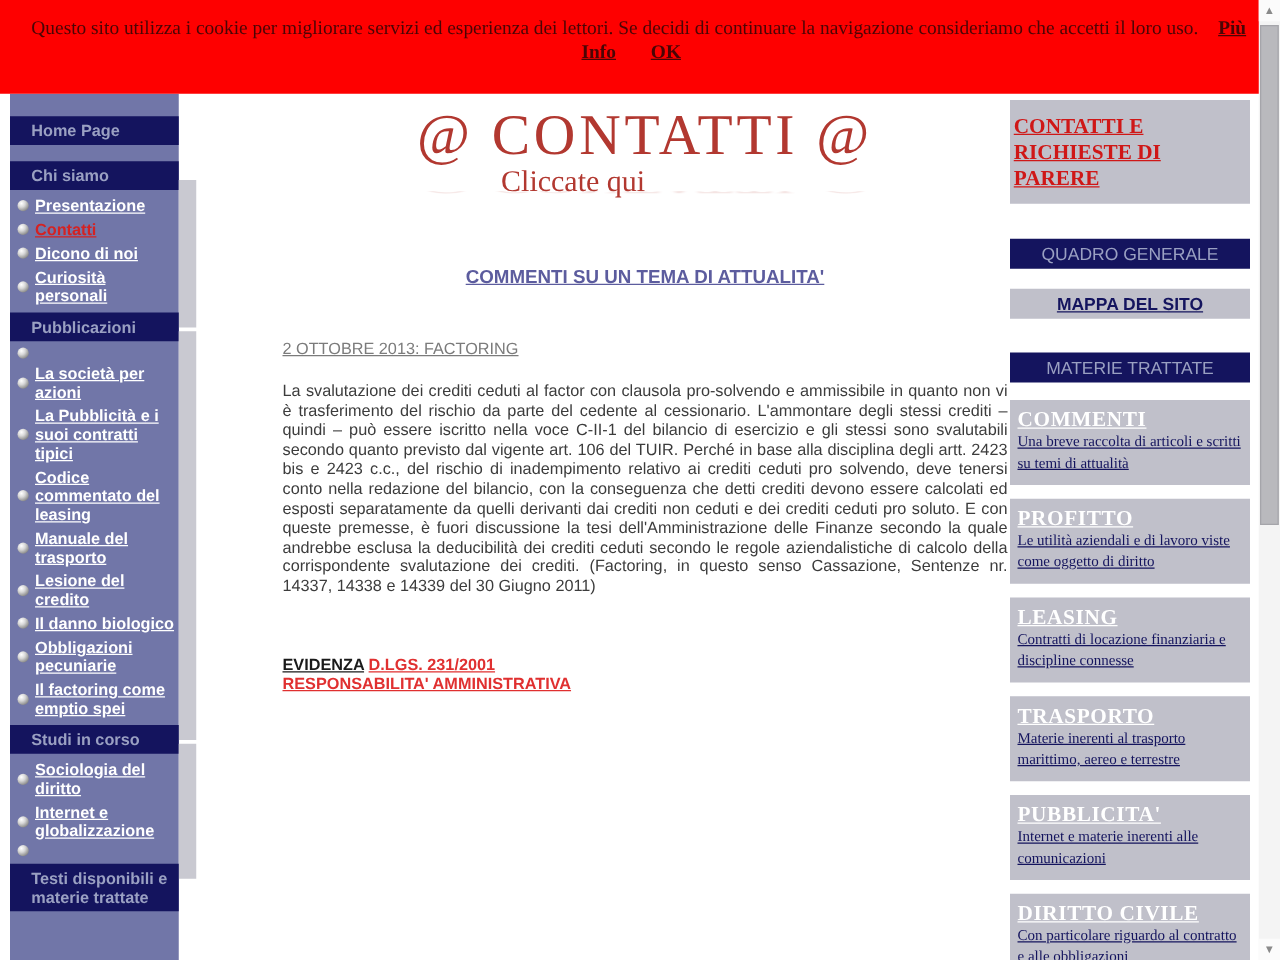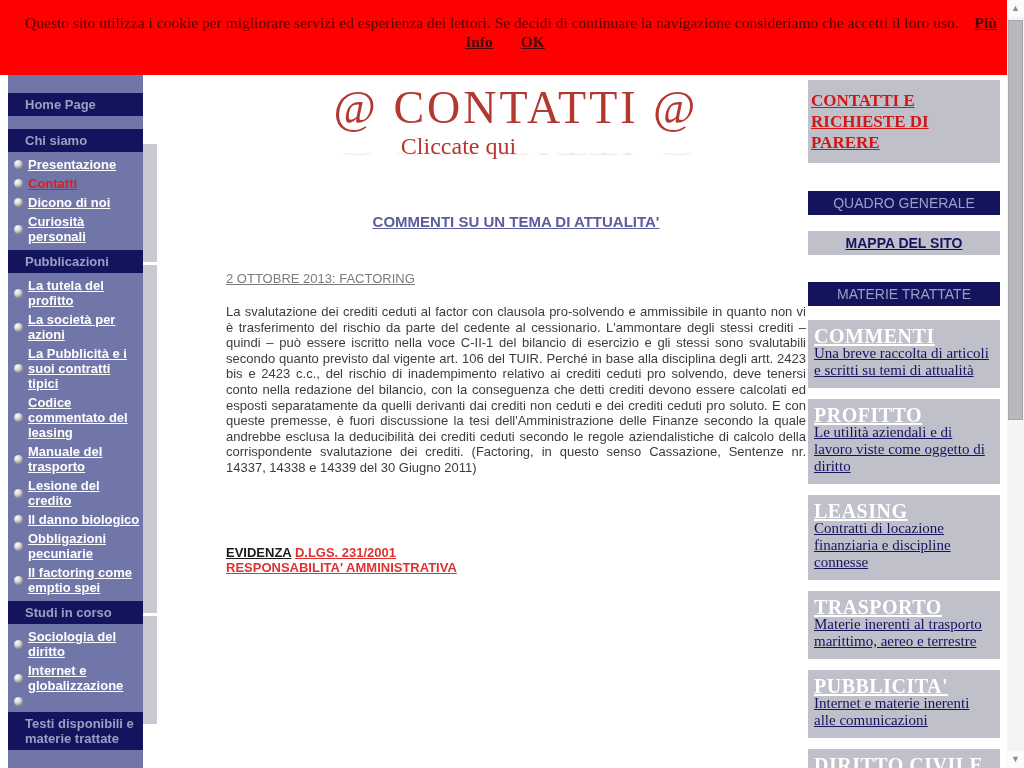--- a/index.html
+++ b/index.html
@@ -49,41 +49,41 @@
   .banner-sub{font-family:"Liberation Serif",serif;color:var(--brickred);font-size:24px;
     line-height:26px;margin-left:-115px;}
   .banner-reflect{font-family:"Liberation Serif",serif;color:var(--brickred);font-size:46px;
     letter-spacing:3px;white-space:nowrap;transform:scaleY(-0.35);transform-origin:top;
     opacity:0.14;filter:blur(1.5px);height:18px;overflow:hidden;}
   .section-link-row{text-align:center;margin-top:30px;}
   .section-link{color:var(--violet);font-size:15px;font-weight:bold;text-decoration:underline;cursor:pointer;}
   .article-title{display:inline-block;margin-top:40px;color:#7b7b7b;font-size:13px;
     text-decoration:underline;cursor:pointer;}
   .article-body{margin-top:17px;font-size:13px;line-height:15.6px;color:#3c3c3c;text-align:justify;}
-  .evidenza{margin-top:69px;font-size:13px;line-height:15px;font-weight:bold;}
+  .evidenza{margin-top:47px;font-size:13px;line-height:15px;font-weight:bold;}
   .evidenza-label{color:#1a1a1a;text-decoration:underline;}
   .evidenza a{color:#e03030;text-decoration:underline;cursor:pointer;}
 
   
   .rightbar{position:absolute;left:808px;top:80px;width:192px;z-index:1;}
   .contact-box{background:var(--boxgray);padding:10px 6px 10px 3px;min-height:62px;}
   .contact-link{font-family:"Liberation Serif",serif;font-weight:bold;font-size:17px;line-height:21px;
     color:var(--linkred);text-decoration:underline;cursor:pointer;}
   .navy-bar{background:var(--navy);color:var(--headertext);font-size:14px;line-height:24px;
     height:24px;text-align:center;cursor:pointer;}
   .bar-quadro{margin-top:28px;}
   .gray-bar{background:var(--boxgray);height:24px;line-height:24px;text-align:center;margin-top:16px;cursor:pointer;}
   .gray-bar span{color:var(--navy);font-weight:bold;font-size:14px;text-decoration:underline;}
   .bar-materie{margin-top:27px;}
   .topics{margin-top:14px;}
   .topic-box{background:var(--boxgray);padding:7px 6px 9px 6px;margin-bottom:11px;
     font-family:"Liberation Serif",serif;cursor:pointer;}
-  .topic-title{color:#ffffff;font-weight:bold;font-size:20px;line-height:18px;
+  .topic-title{color:#ffffff;font-weight:bold;font-size:17px;line-height:18px;
     letter-spacing:0.5px;text-decoration:underline;}
-  .topic-desc{color:var(--navy);font-size:15px;line-height:17px;text-decoration:underline;}
+  .topic-desc{color:var(--navy);font-size:12px;line-height:17px;text-decoration:underline;}
 
   
   .scrollbar{position:absolute;right:0;top:0;width:17px;height:768px;background:#f4f4f4;z-index:10;}
   .sb-arrow{position:absolute;left:0;width:17px;height:17px;color:#8a8a8a;font-size:9px;
     line-height:17px;text-align:center;background:#fbfbfb;cursor:pointer;}
   .sb-arrow.up{top:0;}
   .sb-arrow.down{bottom:0;}
   .sb-thumb{position:absolute;left:1px;top:20px;width:15px;height:400px;background:#b9b9bd;
     border:1px solid #a5a5aa;cursor:pointer;}
 </style>
@@ -124,21 +124,20 @@
               <span class="bullet"></span>
               <span class="sb-label">Curiosità personali</span>
             </div>
           </div>
         </div>
         <div class="sb-section">
           <div class="sb-header">Pubblicazioni</div>
           <div class="sb-items">
             <div class="sb-item">
               <span class="bullet"></span>
-              <span class="sb-label">La tutela del profitto</span>
             </div>
             <div class="sb-item">
               <span class="bullet"></span>
               <span class="sb-label">La società per azioni</span>
             </div>
             <div class="sb-item">
               <span class="bullet"></span>
               <span class="sb-label">La Pubblicità e i suoi contratti tipici</span>
             </div>
             <div class="sb-item">

